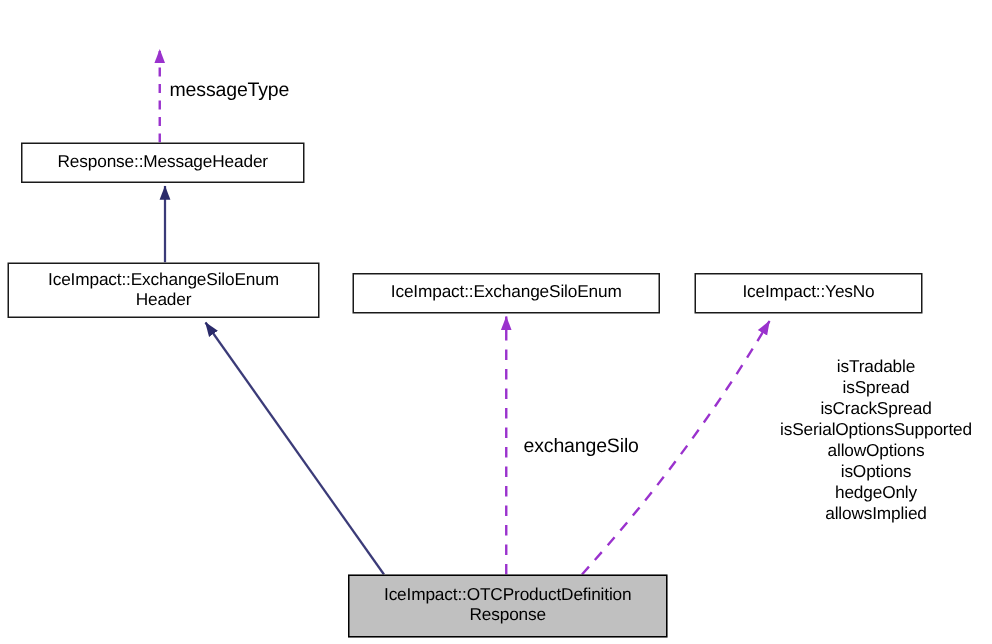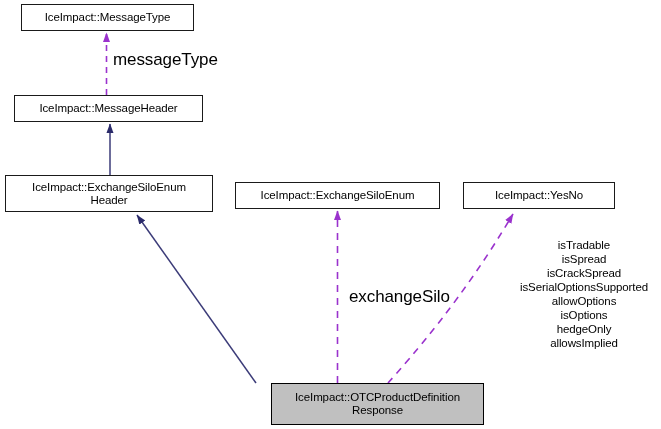--- a/index.html
+++ b/index.html
@@ -42,21 +42,21 @@
     display: block;
     padding: 0 4px;
     white-space: pre-line;
   }
   .node.highlight {
     background: #c0c0c0;
     border: 1px solid #000000;
   }
   .edge-label {
     position: absolute;
-    font-size: 17px;
+    font-size: 13px;
     line-height: 13px;
     color: #000000;
     white-space: nowrap;
     z-index: 3;
     letter-spacing: -0.1px;
   }
   .field-list {
     position: absolute;
     font-size: 11.5px;
     line-height: 14px;
@@ -89,42 +89,39 @@
 
     <line x1="110" y1="175" x2="110" y2="124" stroke="#3b3b78" stroke-width="1.5" marker-end="url(#arrow-inherit)"></line>
 
     <line x1="256" y1="383" x2="137" y2="215" stroke="#3b3b78" stroke-width="1.5" marker-end="url(#arrow-inherit)"></line>
 
     <line x1="337.5" y1="383" x2="337.5" y2="211" stroke="#9a32cd" stroke-width="1.6" stroke-dasharray="7,6" marker-end="url(#arrow-assoc)"></line>
 
     <path d="M 388,383 C 412,356 462,300 513,214" fill="none" stroke="#9a32cd" stroke-width="1.6" stroke-dasharray="7,6" marker-end="url(#arrow-assoc)"></path>
   </svg>
 
-  <div class="node" style="left:21px; top:4px; width:173px; height:27px;">
-    <span class="node-label">IceImpact::MessageType</span>
-  </div>
 
   <div class="node" style="left:14px; top:95px; width:189px; height:27px;">
-    <span class="node-label">IceImpact::MessageHeader</span>
+    <span class="node-label">Response::MessageHeader</span>
   </div>
 
   <div class="node" style="left:5px; top:175px; width:208px; height:37px;">
     <span class="node-label">IceImpact::ExchangeSiloEnum
 Header</span>
   </div>
 
   <div class="node" style="left:235px; top:182px; width:205px; height:27px;">
     <span class="node-label">IceImpact::ExchangeSiloEnum</span>
   </div>
 
   <div class="node" style="left:463px; top:182px; width:152px; height:27px;">
     <span class="node-label">IceImpact::YesNo</span>
   </div>
 
-  <div class="node highlight" style="left:232px; top:383px; width:213px; height:42px;margin-left:39px;">
+  <div class="node highlight" style="left:232px; top:383px; width:213px; height:42px;">
     <span class="node-label">IceImpact::OTCProductDefinition
 Response</span>
   </div>
 
   <div class="edge-label" style="left:113px; top:53px;">messageType</div>
 
   <div class="edge-label" style="left:349px; top:290px;">exchangeSilo</div>
 
   <div class="field-list" style="left:484px; top:238px; width:200px;">
     <span>isTradable</span>

